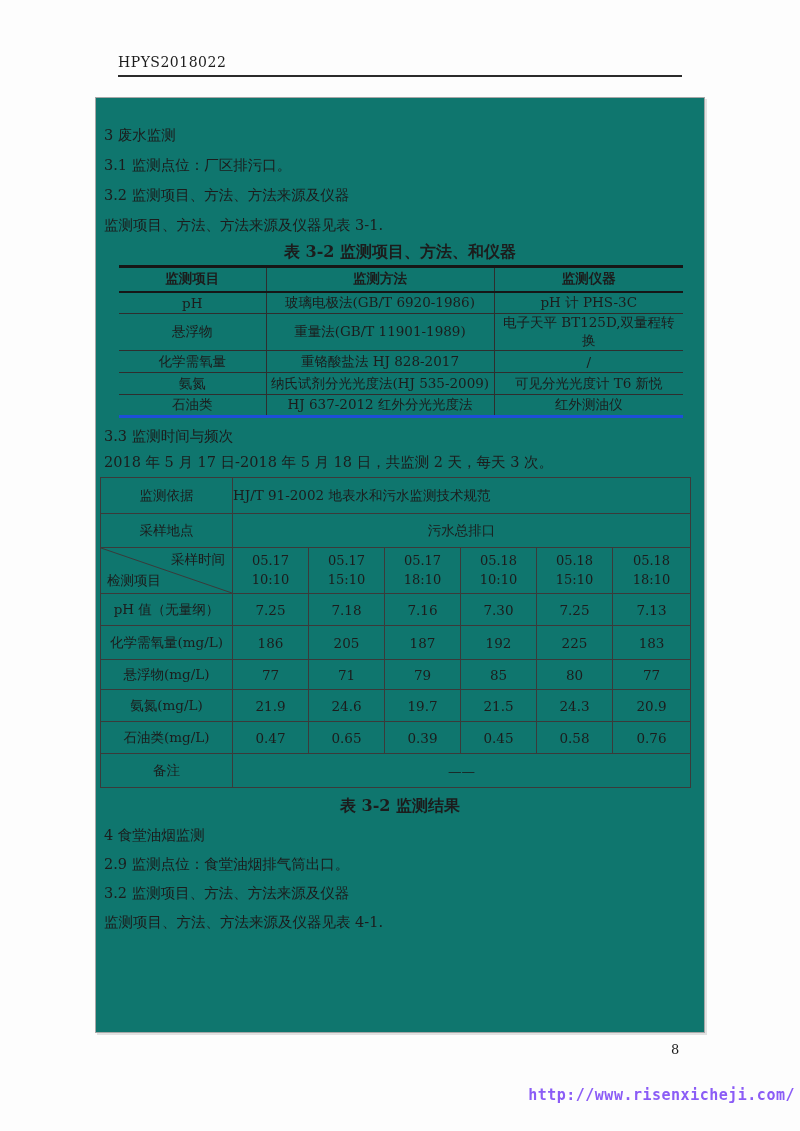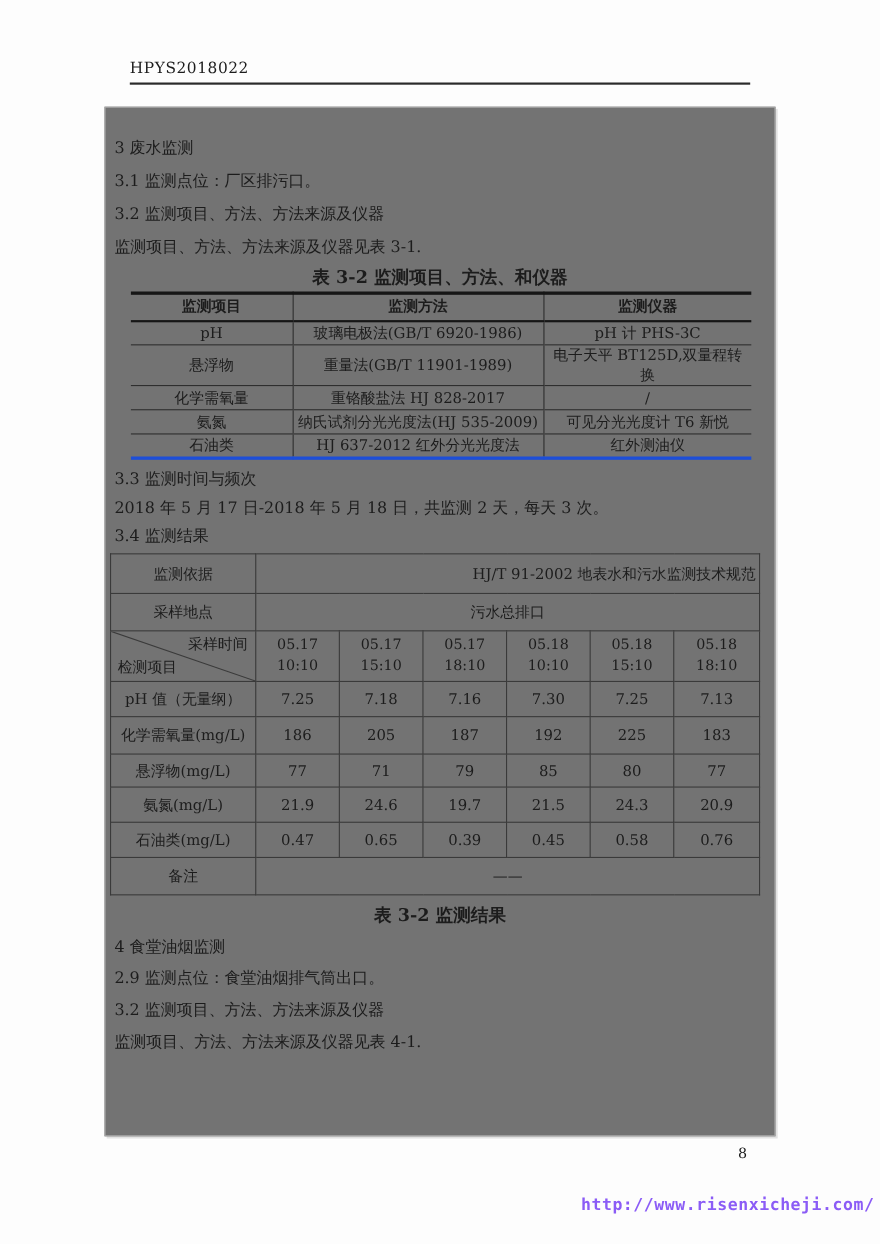--- a/index.html
+++ b/index.html
@@ -11,21 +11,21 @@
     color: #1c1c1c;
     position: relative;
   }
   .sheet { position: relative; width: 800px; height: 1131px; overflow: hidden; }
 
   .hdr-code { position: absolute; left: 118px; top: 54px; font-size: 14px; letter-spacing: .5px; }
   .hdr-rule { position: absolute; left: 118px; top: 75px; width: 564px; height: 2px; background: #2b2b2b; }
 
   .box {
     position: absolute; left: 95px; top: 97px; width: 610px; height: 936px;
-    border: 1px solid #a8a8a8; background: #737373;
+    border: 1px solid #a8a8a8; background: #0f766e;
     box-shadow: 2px 2px 0 #e2e2e2;
     overflow: hidden;
   }
 
   .t { margin: 0; padding-left: 8px; font-size: 14.5px; line-height: 30px; }
   .t.first { margin-top: 22px; }
   .mid .t { line-height: 26px; }
   .mid { margin-top: 5px; }
   .sec4 { margin-top: 4px; }
   .sec4 .t { line-height: 29px; }
@@ -44,21 +44,21 @@
   .mtable tr:last-child td { border-bottom: none; }
   .mtable td + td, .mtable th + th { border-left: 1px solid #2e2e2e; }
 
   
   .rtable {
     border-collapse: collapse; table-layout: fixed;
     margin-left: 4px; margin-top: 2px; width: 590px;
     font-size: 13.5px;
   }
   .rtable td { border: 1px solid #3a3a3a; text-align: center; padding: 2px 3px; vertical-align: middle; }
-  .rtable .val-left { text-align: right; padding-left: 0; }
+  .rtable .val-left { text-align: left; padding-left: 0; }
   .rtable .time { font-size: 13px; white-space: pre-line; line-height: 1.45; }
   .h36 td { height: 36px; } .h48 td { height: 48px; } .h34 td { height: 34px; }
   .h46 td { height: 46px; } .h32 td { height: 32px; } .h30 td { height: 30px; }
   .diag { position: relative; padding: 0; }
   .diag svg { position: absolute; left: 0; top: 0; width: 100%; height: 100%; display: block; }
   .diag-top { position: absolute; right: 7px; top: 3px; font-size: 13.5px; }
   .diag-bot { position: absolute; left: 6px; bottom: 3px; font-size: 13.5px; }
 
   .pageno { position: absolute; left: 671px; top: 1042px; font-size: 13px; }
   .wm {
@@ -122,21 +122,20 @@
           <td>石油类</td>
           <td>HJ 637-2012 红外分光光度法</td>
           <td>红外测油仪</td>
         </tr>
       </tbody>
     </table>
 
     <div class="mid">
       <p class="t">3.3 监测时间与频次</p>
       <p class="t">2018 年 5 月 17 日-2018 年 5 月 18 日，共监测 2 天，每天 3 次。</p>
-      <p class="t">3.4 监测结果</p>
     </div>
 
     <table class="rtable">
       <colgroup>
         <col style="width:132px">
           <col style="width:76px">
           <col style="width:76px">
           <col style="width:76px">
         <col style="width:76px">
           <col style="width:76px">

